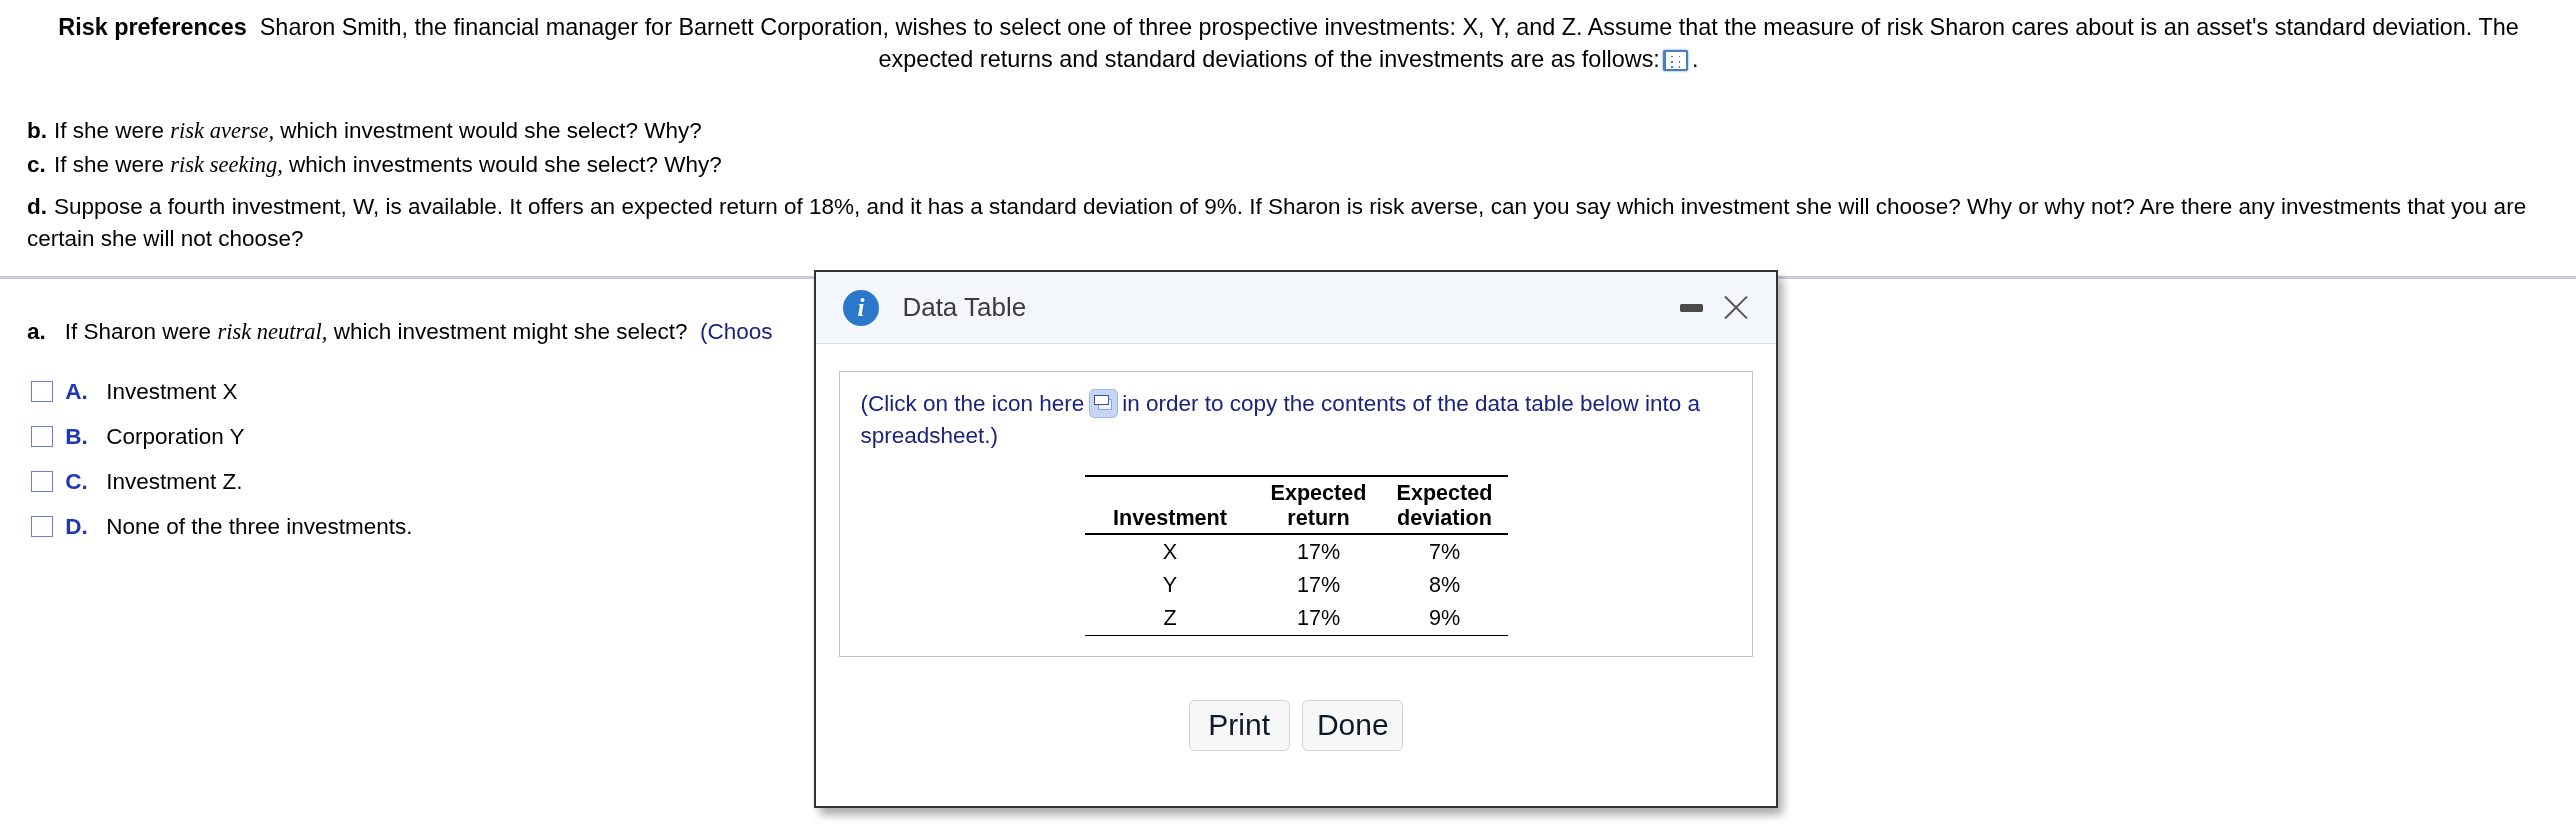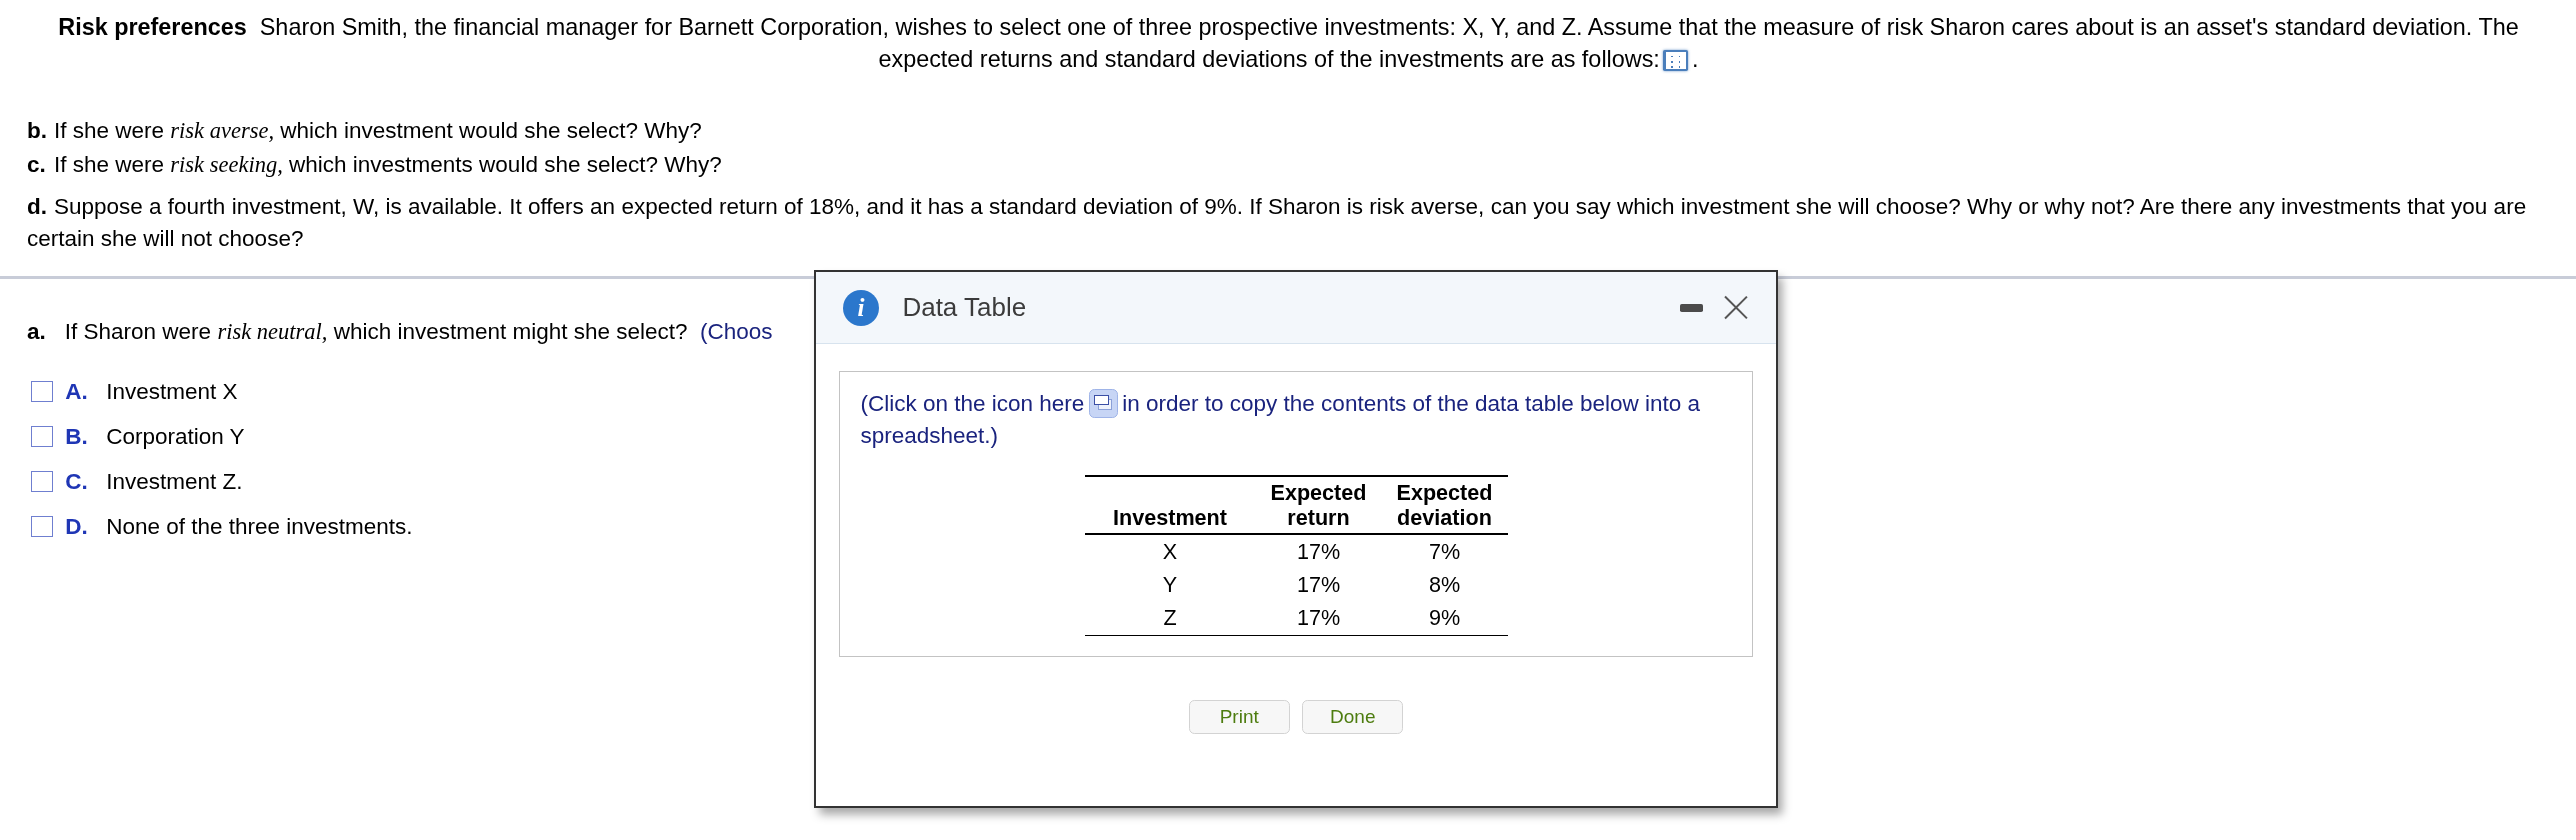--- a/index.html
+++ b/index.html
@@ -281,27 +281,27 @@
   th.col-inv { width: 153px; }
 
   .dlg-footer {
     margin-top: 43px;
     display: flex;
     justify-content: center;
     gap: 12.6px;
   }
   .dlg-btn {
     min-width: 101px;
-    height: 34px;
+    height: 51px;
     background: #f7f7f7;
     border: 0.9px solid #d3d3d3;
     border-radius: 5.4px;
     font-family: "Liberation Sans", sans-serif;
-    font-size: 19px;
-    color: #4d7c0f;
+    font-size: 30px;
+    color: #0f172a;
     cursor: pointer;
   }
 </style>
 </head>
 <body>
 
 <div id="page">
 
   <div class="prob-block">
     <div class="prob-stem">

